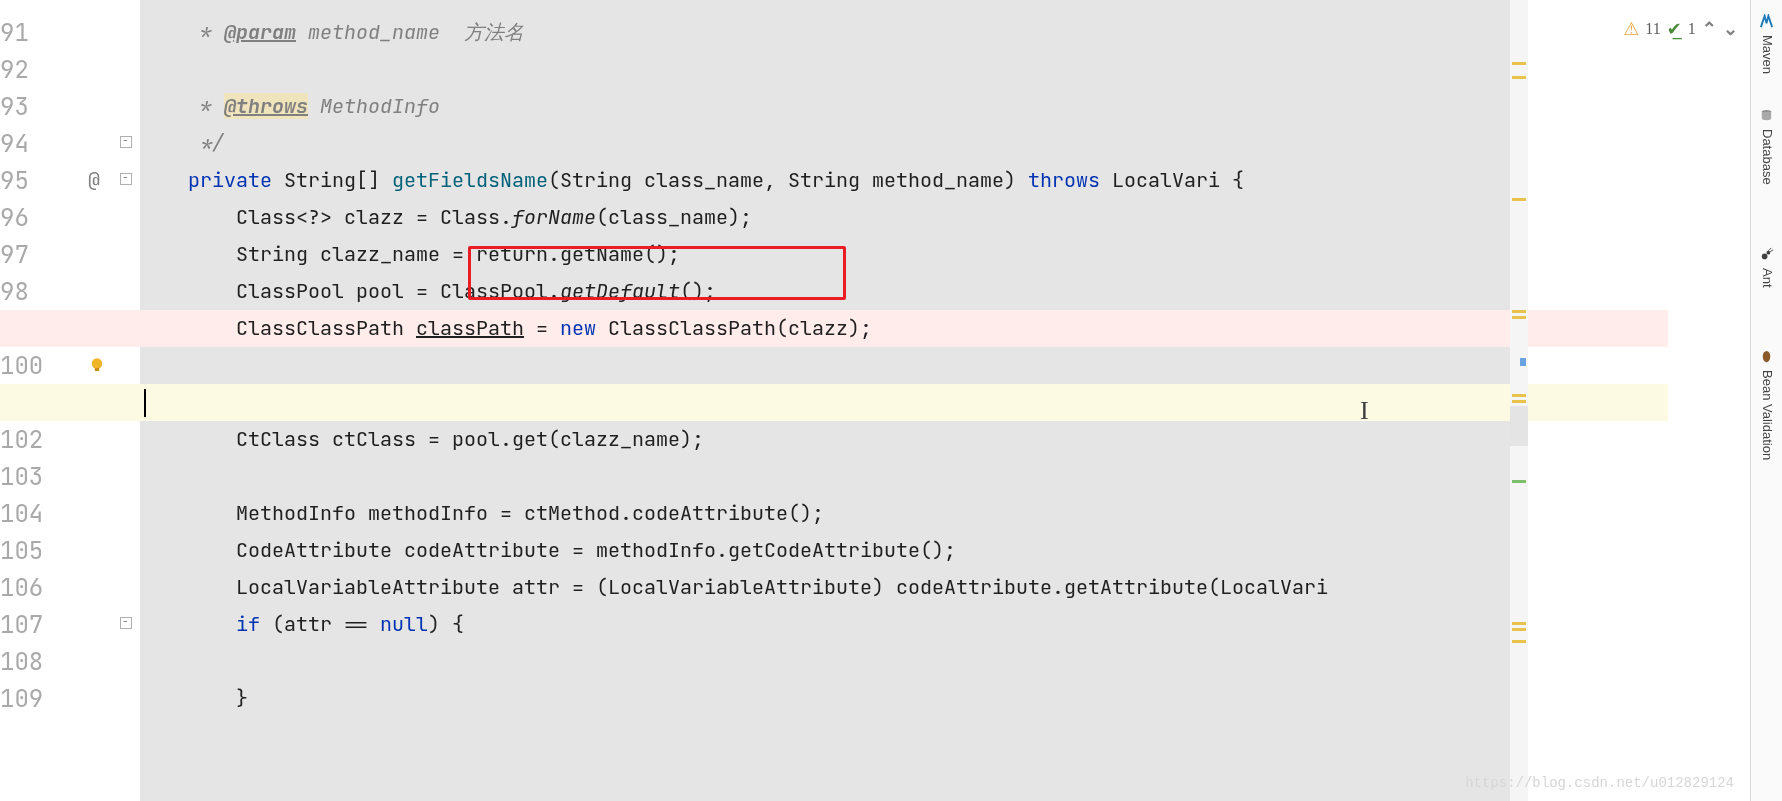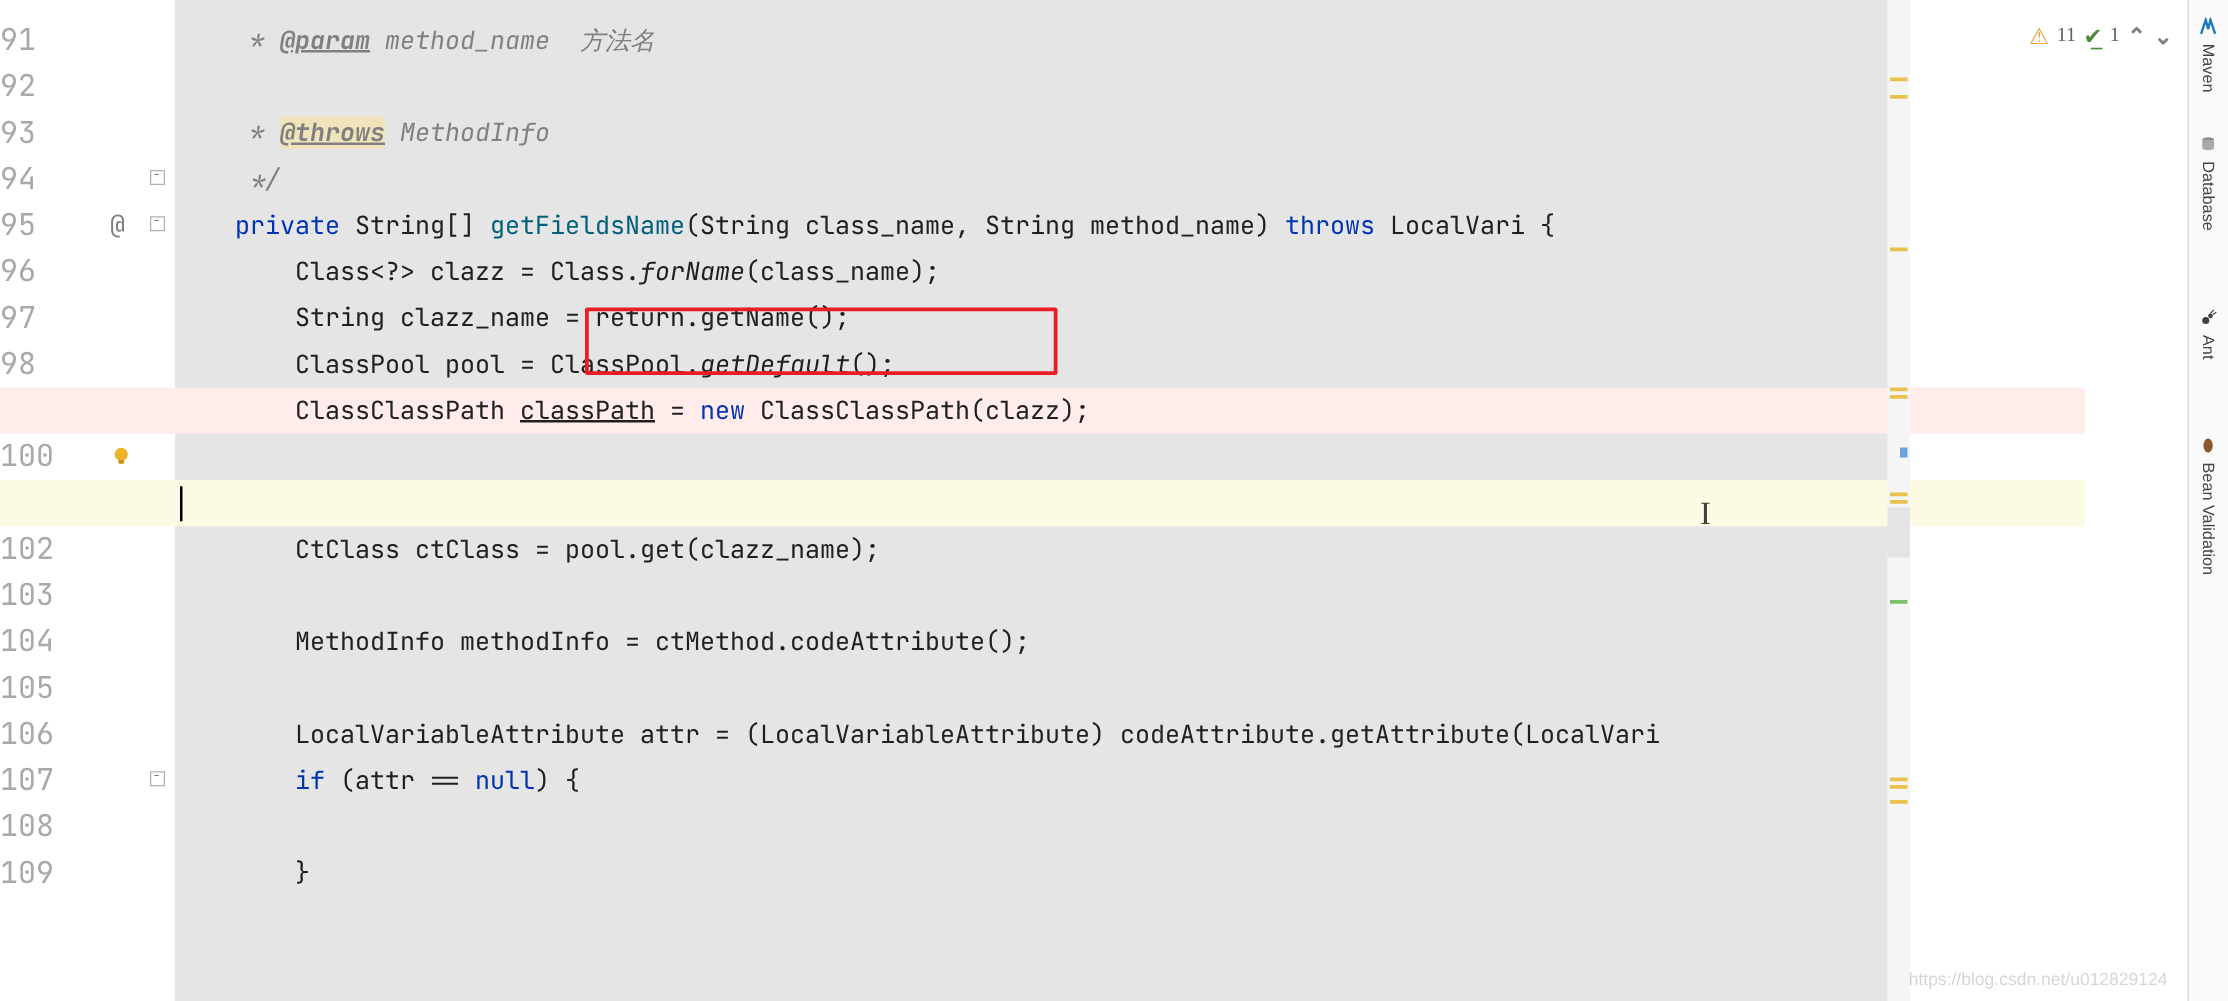--- a/index.html
+++ b/index.html
@@ -28,21 +28,21 @@
   .caret{position:absolute;width:2px;height:28px;background:#000000}
   .status-bar{position:absolute;top:18px;right:44px;display:flex;align-items:center;gap:6px;font-size:16px;color:#606060}
   .status-bar .warn-tri{color:#e8a33d;font-size:18px}
   .status-bar .chk{color:#4a8a3a;font-size:18px}
   .status-bar .chev{color:#808080;font-size:18px;font-weight:bold}
   .mini-strip{position:absolute;left:1510px;top:0;width:18px;height:801px;background:#f5f5f5}
   .mini-mark{position:absolute;left:2px;width:14px;height:3px}
   .right-tabs{position:absolute;right:0;top:0;width:32px;height:801px;background:#fafafa;border-left:1px solid #d8d8d8}
   .right-tab{position:absolute;left:0;width:32px;writing-mode:vertical-rl;text-align:center;font-size:13px;color:#444444;display:flex;align-items:center;justify-content:center;gap:6px;font-family:-apple-system,Segoe UI,sans-serif}
   .right-tab .ico{width:15px;height:15px;display:inline-block}
-  .watermark{position:absolute;right:48px;bottom:10px;font-size:14px;color:#d6d6d6;font-family:Liberation Sans, sans-serif}
+  .watermark{position:absolute;right:48px;bottom:10px;font-size:14px;color:#d6d6d6;font-family:Liberation Mono, monospace}
   .text-cursor-icon{position:absolute;font-size:26px;color:#404040;font-family:serif}
   .tab-ind{position:absolute;left:0;top:0;height:3px;background:#3b7fd7}
 </style>
 </head>
 <body>
 
 <div class="tab-ind" style="width:222px"></div>
 
 <div class="gutter mono">
   <div class="gutter-line" style="top:14px">91</div>
@@ -101,20 +101,21 @@
   <div class="code-line" style="top:273px"><span class="t-plain">        </span><span class="t-plain">ClassPool pool = ClassPool.</span><span class="t-plain t-static">getDefault</span><span class="t-plain">();</span></div>
 
   <div class="code-line" style="top:310px"><span class="t-plain">        </span><span class="t-plain">ClassClassPath </span><span class="t-plain t-under">classPath</span><span class="t-plain"> = </span><span class="t-kw">new</span><span class="t-plain"> ClassClassPath(clazz);</span></div>
 
 
   <div class="code-line t-plain" style="top:384px"></div>
   <div class="caret" style="top:389px;left:4px"></div>
 
   <div class="code-line t-plain" style="top:421px">        CtClass ctClass = pool.get(clazz_name);</div>
   <div class="code-line t-plain" style="top:495px">        MethodInfo methodInfo = ctMethod.codeAttribute();</div>
+  <div class="code-line t-plain" style="top:532px">        CodeAttribute codeAttribute = methodInfo.getCodeAttribute();</div>
   <div class="code-line t-plain" style="top:569px">        LocalVariableAttribute attr = (LocalVariableAttribute) codeAttribute.getAttribute(LocalVari</div>
 
   <div class="code-line" style="top:606px"><span class="t-plain">        </span><span class="t-kw">if</span><span class="t-plain"> (attr == </span><span class="t-kw">null</span><span class="t-plain">) {</span></div>
 
 
   <div class="code-line t-plain" style="top:680px">        }</div>
 
   <div class="red-box" style="top:246px;left:328px;width:378px;height:54px"></div>
 
   <span class="text-cursor-icon" style="top:396px;left:1220px">I</span>

